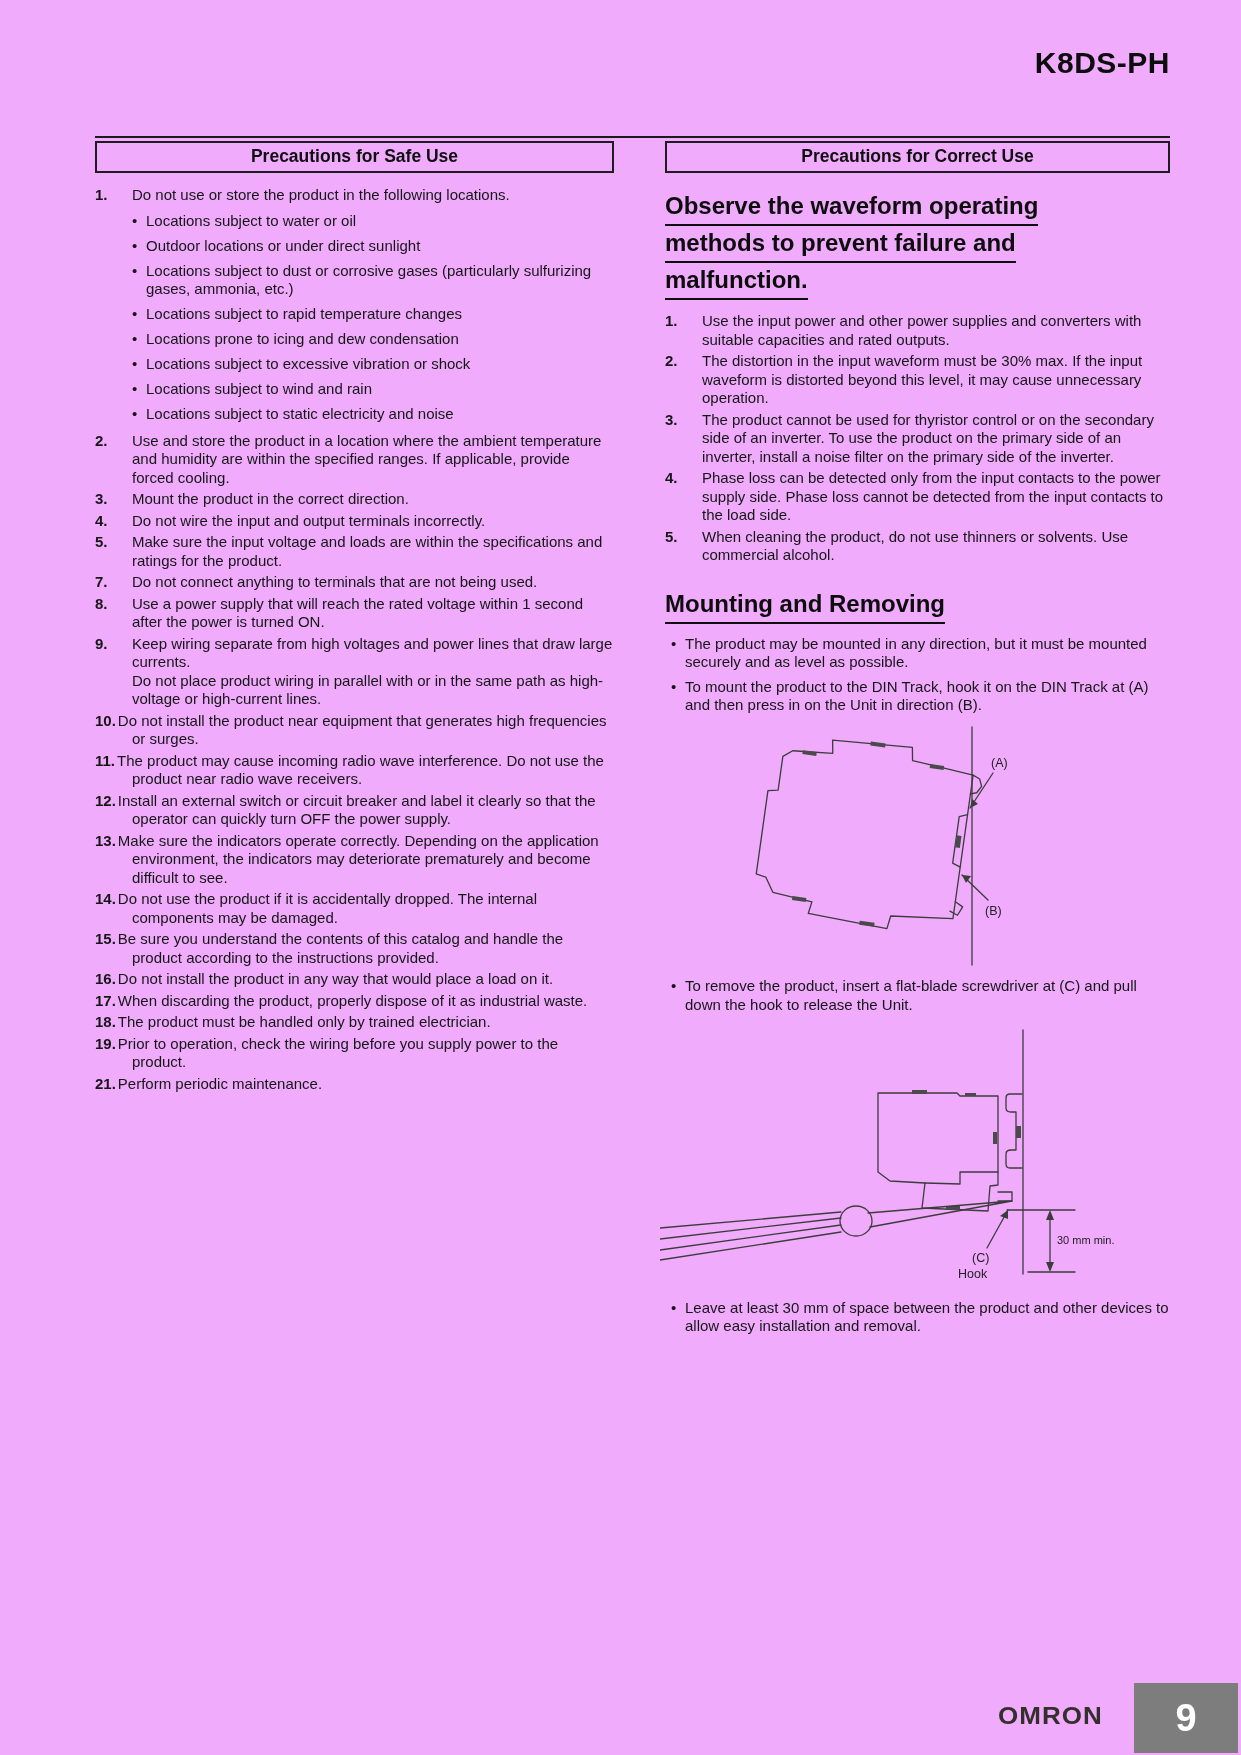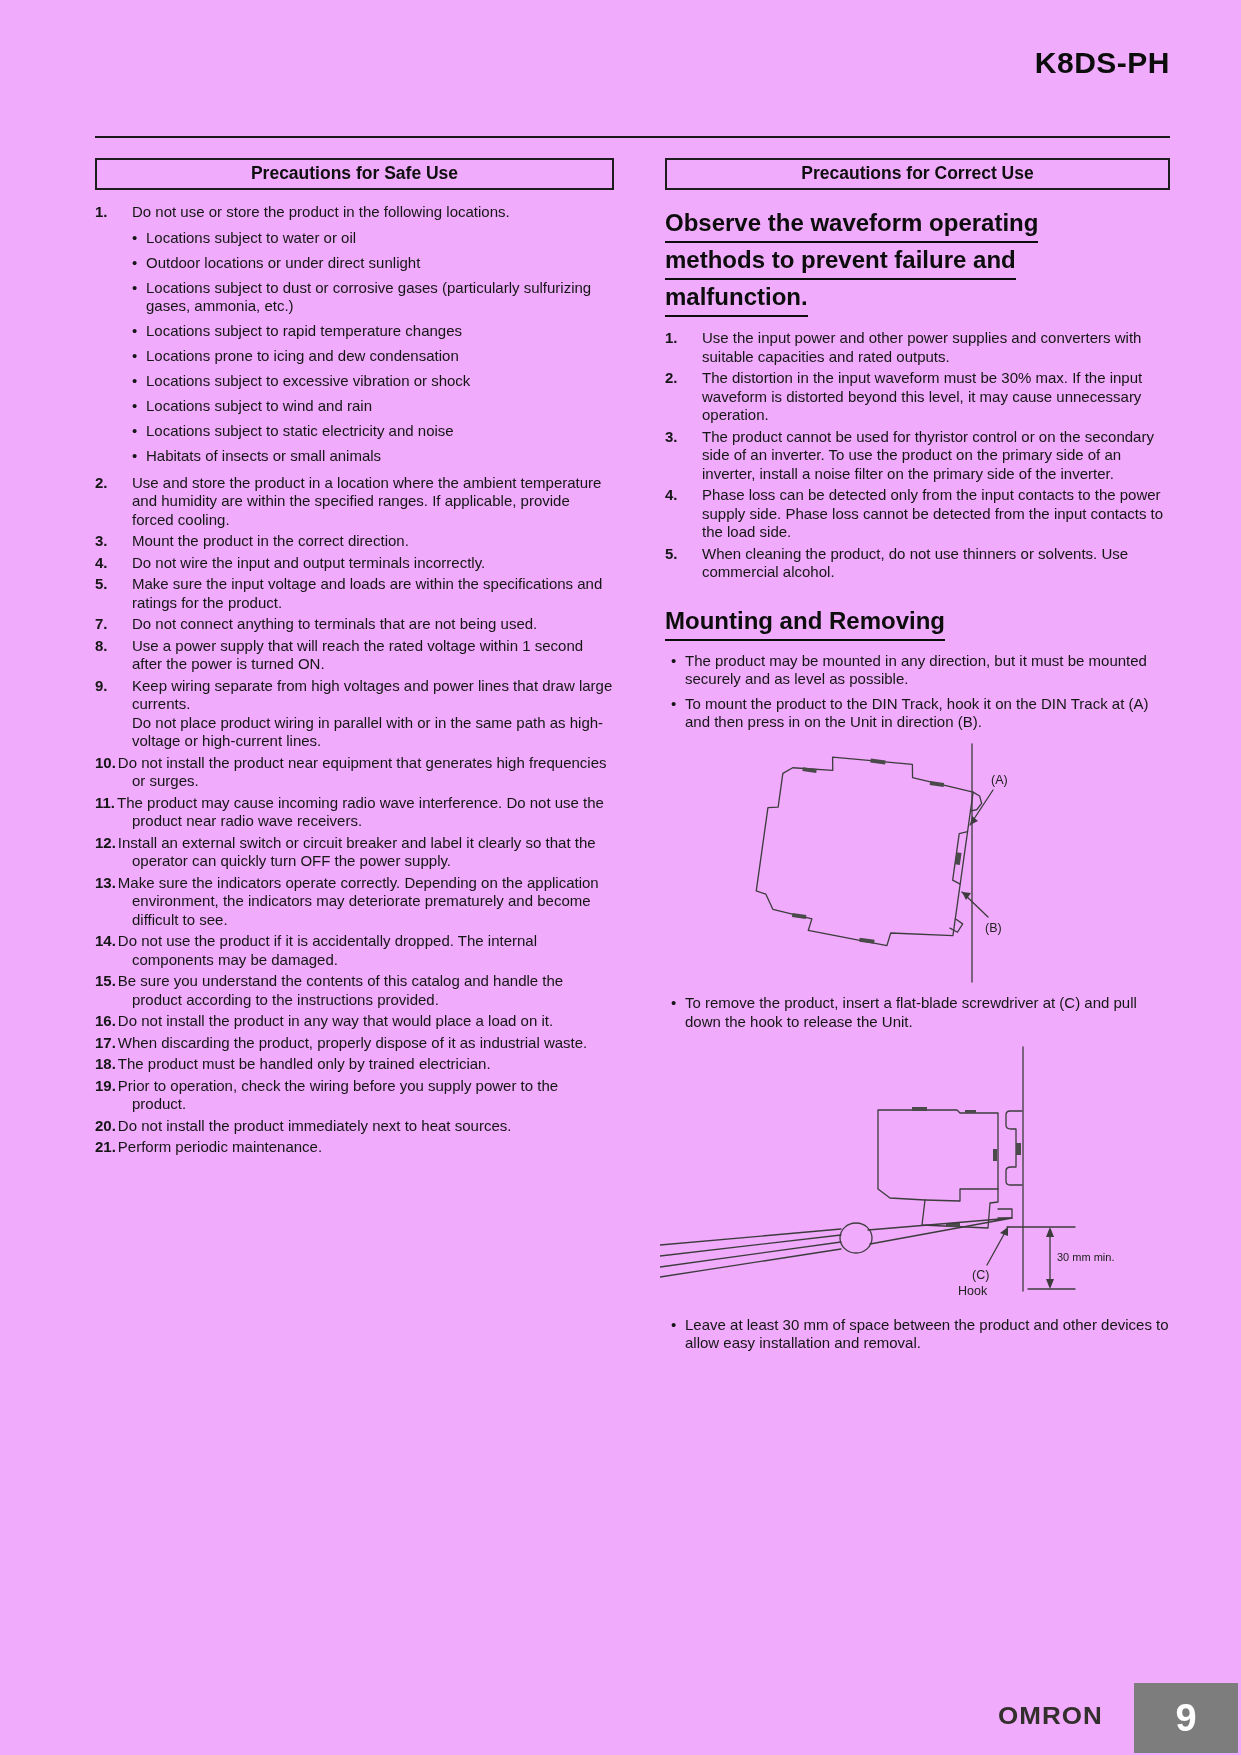--- a/index.html
+++ b/index.html
@@ -7,21 +7,21 @@
     position:relative; width:1241px; height:1755px; margin:0 auto;
     background:#f0abfc; font-family:"Liberation Sans", sans-serif; color:#161616;
     overflow:hidden;
   }
   .header-title {
     position:absolute; top:46px; right:71px;
     font-size:30px; font-weight:bold; letter-spacing:0.5px; color:#0d0d0d;
   }
   .top-rule { position:absolute; left:95px; top:136px; width:1075px; height:2px; background:#1a1a1a; }
 
-  .col { position:absolute; top:158px; font-size:15px; line-height:18.5px; }
+  .col { position:absolute; top:141px; font-size:15px; line-height:18.5px; }
   .col-left  { left:95px;  width:519px; }
   .col-right { left:665px; width:505px; }
 
   .box-heading {
     border:2px solid #1d1d1d; height:28px; line-height:27px; text-align:center;
     font-weight:bold; font-size:17.5px; margin-bottom:13px; color:#0f0f0f;
   }
 
   ol.numlist { list-style:none; margin:0; padding:0; }
   .nitem { padding-left:37px; text-indent:-37px; margin:0 0 3px 0; }
@@ -87,21 +87,20 @@
               <li class="bitem"><span class="bdot">•</span><span>Locations subject to rapid temperature changes</span></li>
 
               <li class="bitem"><span class="bdot">•</span><span>Locations prone to icing and dew condensation</span></li>
 
               <li class="bitem"><span class="bdot">•</span><span>Locations subject to excessive vibration or shock</span></li>
 
               <li class="bitem"><span class="bdot">•</span><span>Locations subject to wind and rain</span></li>
 
               <li class="bitem"><span class="bdot">•</span><span>Locations subject to static electricity and noise</span></li>
 
-              <li class="bitem"><span class="bdot">•</span><span>Habitats of insects or small animals</span></li>
             </ul>
         </li>
 
         <li class="nitem">
           <span class="num">2.</span><span>Use and store the product in a location where the ambient temperature and humidity are within the specified ranges. If applicable, provide forced cooling.</span>
           
           
         </li>
 
         <li class="nitem">
@@ -194,25 +193,20 @@
           
           
         </li>
 
         <li class="nitem">
           <span class="num wide">19.</span><span>Prior to operation, check the wiring before you supply power to the product.</span>
           
           
         </li>
 
-        <li class="nitem">
-          <span class="num wide">20.</span><span>Do not install the product immediately next to heat sources.</span>
-          
-          
-        </li>
 
         <li class="nitem">
           <span class="num wide">21.</span><span>Perform periodic maintenance.</span>
           
           
         </li>
       </ol>
   </div>
 
   <div class="col col-right">

